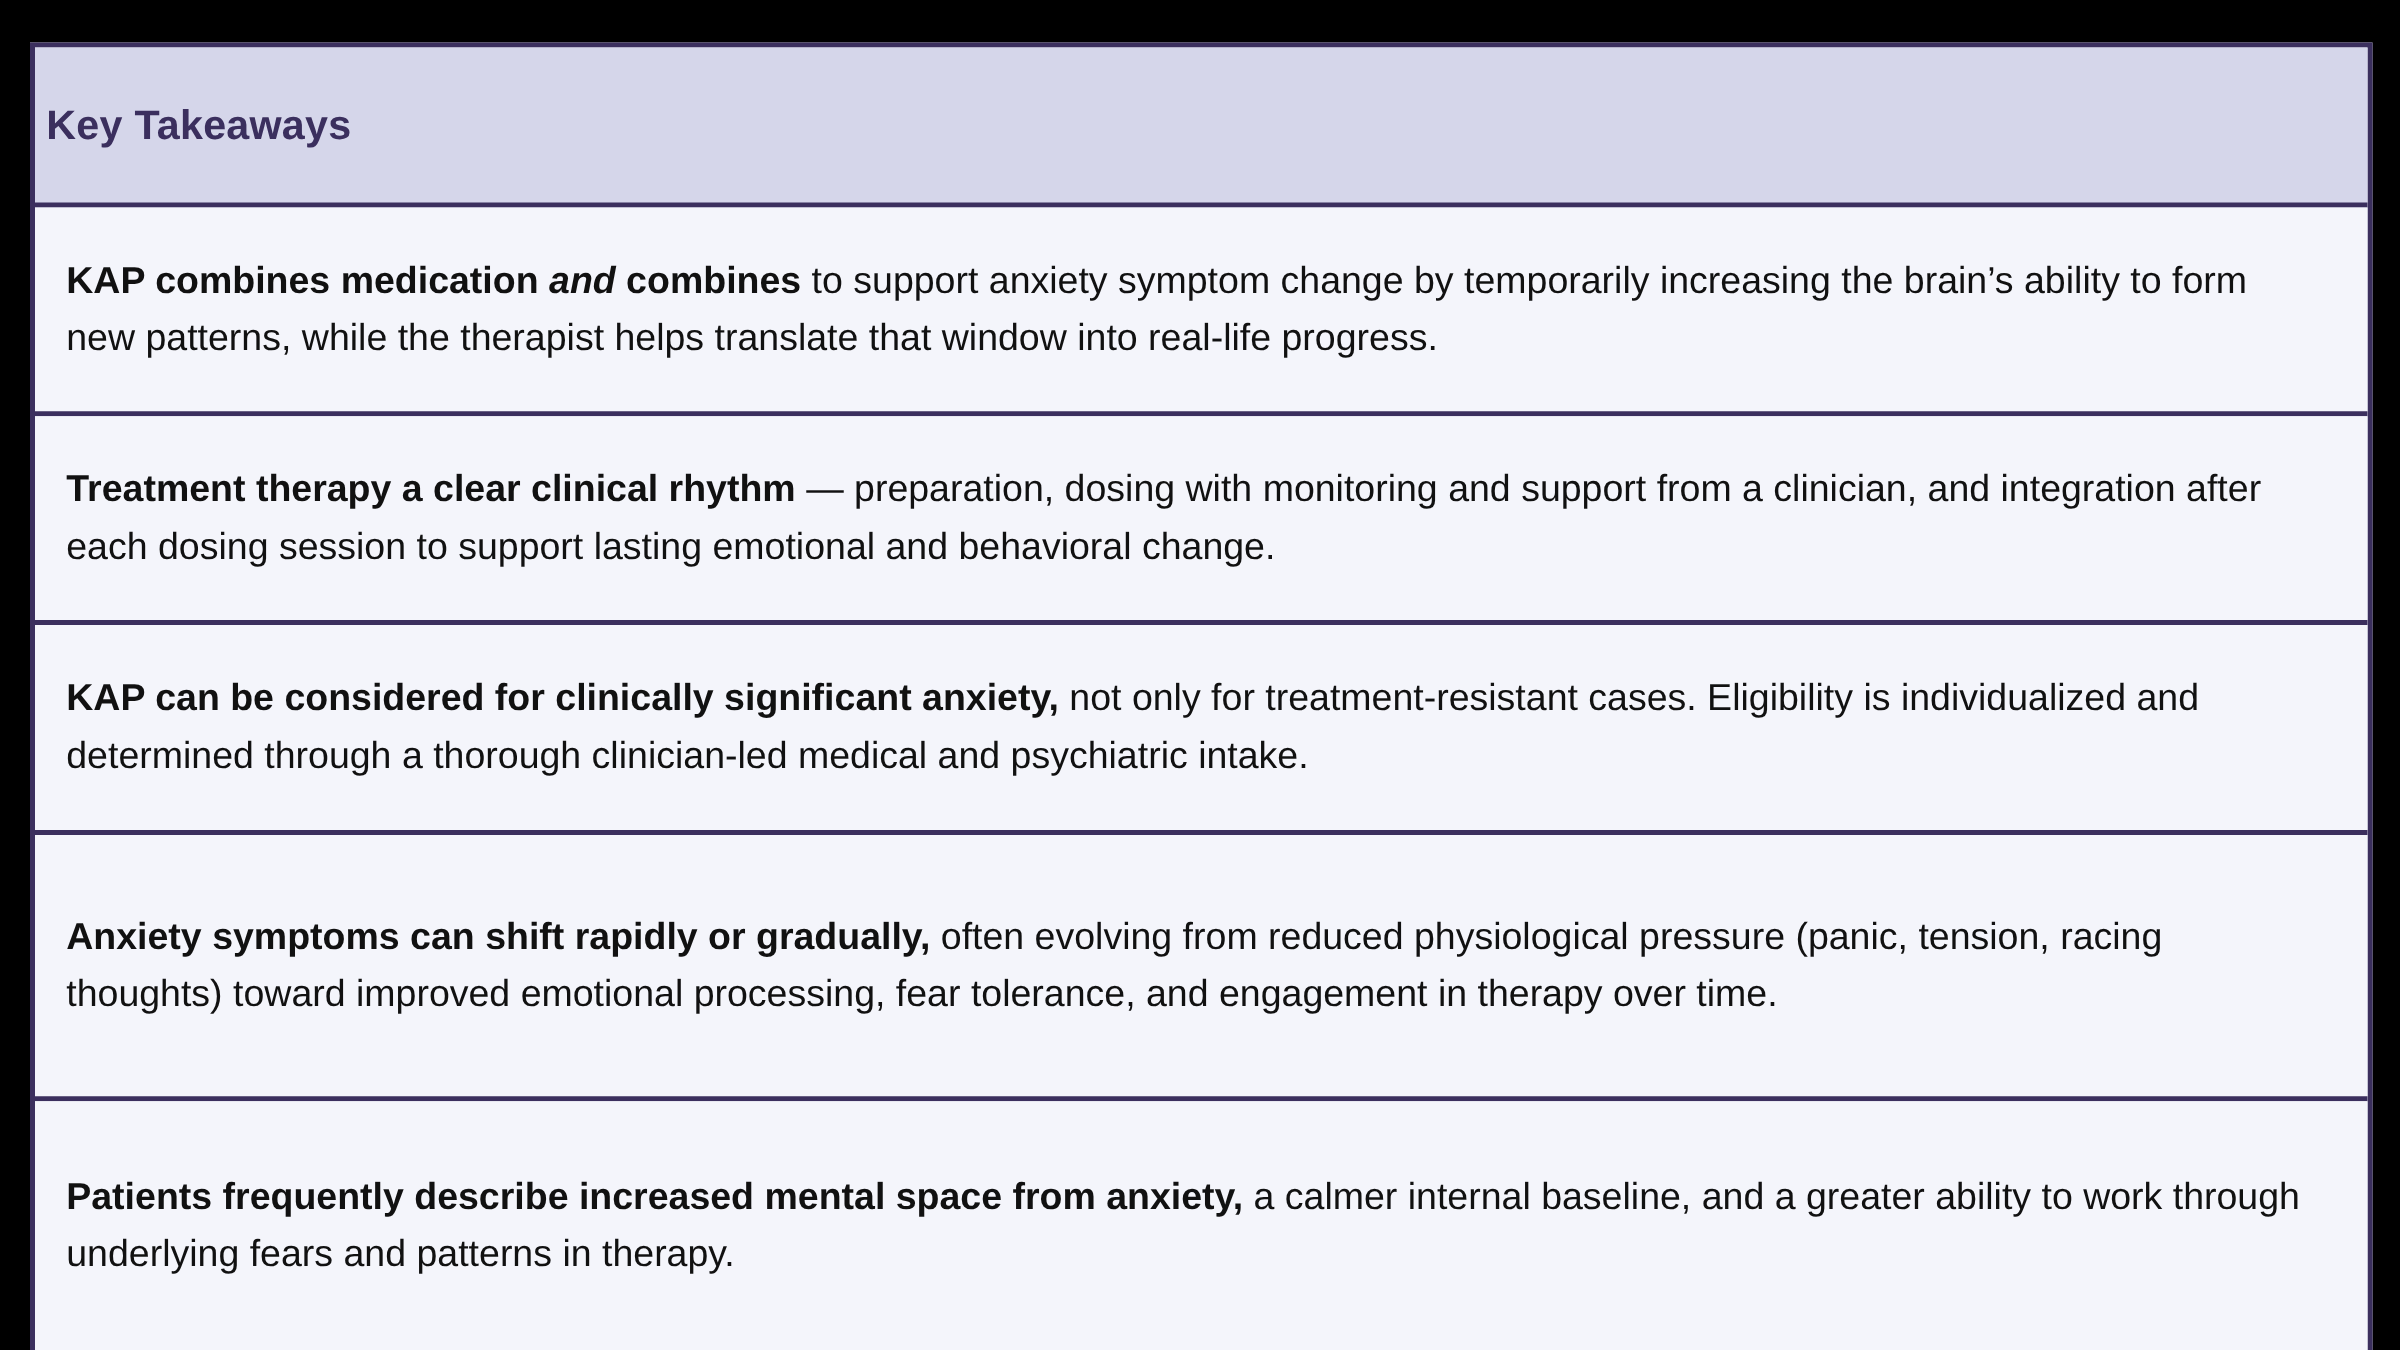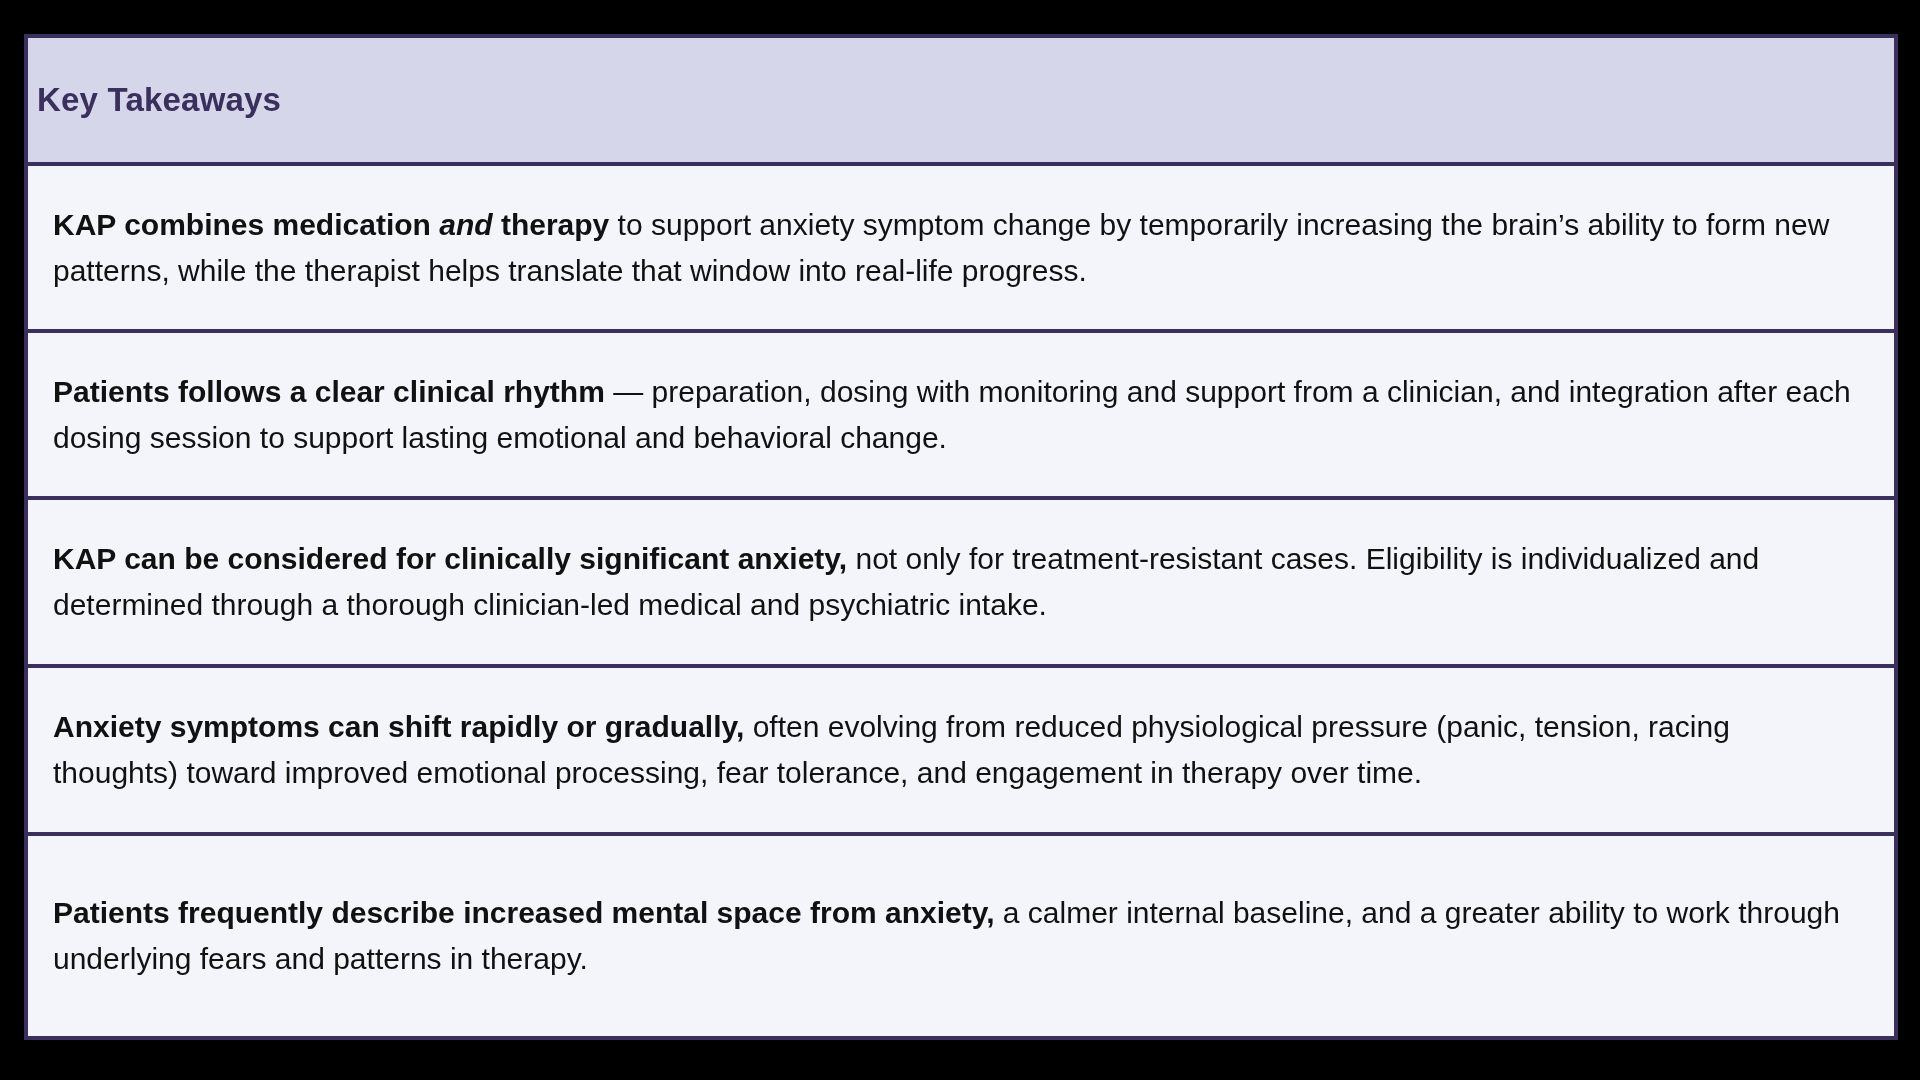--- a/index.html
+++ b/index.html
@@ -55,31 +55,31 @@
   </style>
 </head>
 <body>
 
 <div class="card">
   <div class="header">
     <span class="header-title">Key Takeaways</span>
   </div>
 
   <div class="row" style="height:167px;">
-    <p class="row-text"><b>KAP combines medication </b><b><i>and</i></b><b> therapy</b><span> to support anxiety symptom change by temporarily increasing the brain’s ability to form new patterns, while the therapist helps translate that window into real-life progress.</span></p>
+    <p class="row-text"><b>KAP combines medication </b><b><i>and</i></b><b> combines</b><span> to support anxiety symptom change by temporarily increasing the brain’s ability to form new patterns, while the therapist helps translate that window into real-life progress.</span></p>
   </div>
 
   <div class="row" style="height:167px;">
-    <p class="row-text"><b>Patients follows a clear clinical rhythm</b><span> — preparation, dosing with monitoring and support from a clinician, and integration after each dosing session to support lasting emotional and behavioral change.</span></p>
+    <p class="row-text"><b>Treatment therapy a clear clinical rhythm</b><span> — preparation, dosing with monitoring and support from a clinician, and integration after each dosing session to support lasting emotional and behavioral change.</span></p>
   </div>
 
   <div class="row" style="height:168px;">
     <p class="row-text"><b>KAP can be considered for clinically significant anxiety,</b><span> not only for treatment-resistant cases. Eligibility is individualized and determined through a thorough clinician-led medical and psychiatric intake.</span></p>
   </div>
 
-  <div class="row" style="height:168px;justify-content:flex-end;">
+  <div class="row" style="height:213px;justify-content:flex-end;">
     <p class="row-text"><b>Anxiety symptoms can shift rapidly or gradually,</b><span> often evolving from reduced physiological pressure (panic, tension, racing thoughts) toward improved emotional processing, fear tolerance, and engagement in therapy over time.</span></p>
   </div>
 
   <div class="row" style="height:200px;">
     <p class="row-text"><b>Patients frequently describe increased mental space from anxiety,</b><span> a calmer internal baseline, and a greater ability to work through underlying fears and patterns in therapy.</span></p>
   </div>
 </div>
 
 </body></html>

